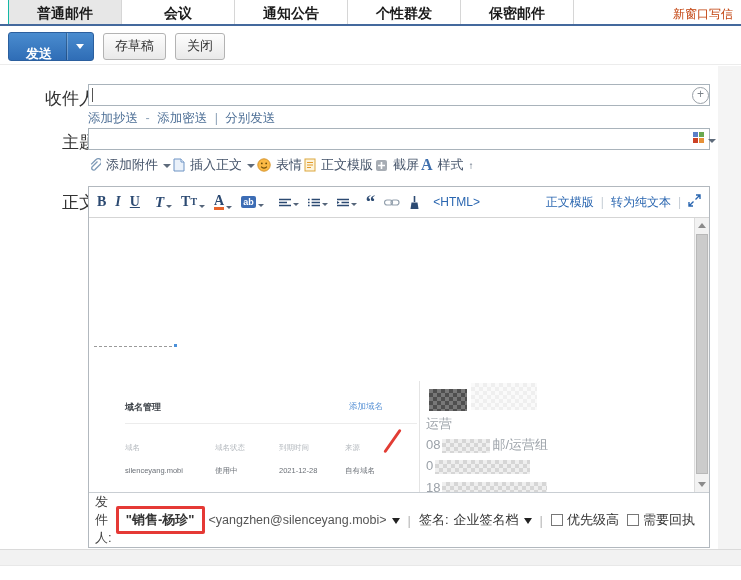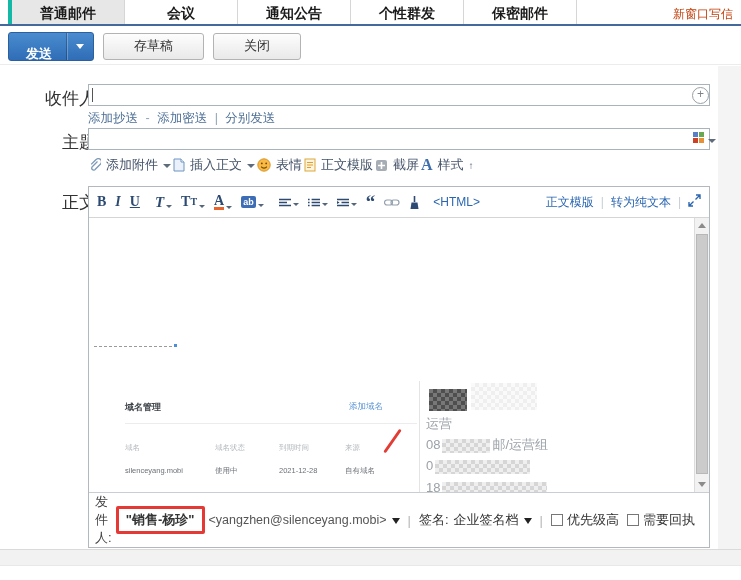--- a/index.html
+++ b/index.html
@@ -1,31 +1,31 @@
 <!DOCTYPE html>
 <html><head>
 <meta charset="utf-8">
 <style>
   html,body{margin:0;padding:0;background:#fff;}
   .app{position:relative;width:741px;height:580px;background:#fff;font-family:"Liberation Sans",sans-serif;overflow:hidden;}
 
   
   .tabbar{position:absolute;top:0;left:0;right:0;height:26px;background:#fff;border-bottom:2px solid #44699d;display:flex;padding-left:8px;box-sizing:border-box;}
   .tab{width:112px;text-align:center;line-height:26px;font-size:14px;font-weight:bold;color:#1b1b1b;border-right:1px solid #d6d6d6;cursor:pointer;}
-  .tab:first-child{border-left:4px solid #14b8a6;}
+  .tab:first-child{border-left:1px solid #14b8a6;}
   .tab.active{background:#e7e7e7;}
   .new-window{position:absolute;top:6px;right:8px;font-size:12px;color:#c2410c;cursor:pointer;}
 
   
   .toolbar{position:absolute;top:28px;left:0;right:0;height:36px;display:flex;align-items:center;padding-left:8px;}
   .btn-send{display:inline-flex;align-items:stretch;height:27px;background:linear-gradient(#4a8ccf,#2f6db6);border:1px solid #2b5f9e;border-radius:3px;color:#fff;font-weight:bold;font-size:13px;cursor:pointer;margin-right:9px;}
   .btn-send .txt{display:flex;align-items:center;padding:16px 14px 0 17px;}
   .btn-send .split{width:1px;background:rgba(0,0,0,.25);box-shadow:1px 0 0 rgba(255,255,255,.25);}
   .btn-send .arr{display:flex;align-items:center;padding:0 9px;}
-  .btn{height:27px;box-sizing:border-box;background:linear-gradient(#fdfdfd,#e9e9e9);border:1px solid #b3b3b3;border-radius:3px;color:#333;font-size:13px;padding:0 30px;margin-right:9px;cursor:pointer;}
+  .btn{height:27px;box-sizing:border-box;background:linear-gradient(#fdfdfd,#e9e9e9);border:1px solid #b3b3b3;border-radius:3px;color:#333;font-size:13px;padding:0 11px;margin-right:9px;cursor:pointer;}
   .hline{position:absolute;top:64px;left:0;right:0;height:1px;background:#ececec;}
 
   
   .flabel{position:absolute;left:16px;width:80px;text-align:right;font-size:17px;color:#333;}
   .field{position:absolute;left:88px;width:622px;height:22px;box-sizing:border-box;border:1px solid #a9b3bb;background:#fff;font-size:13px;padding:2px 22px 2px 4px;font-family:"Liberation Sans",sans-serif;}
   .plus-circle{position:absolute;left:692px;top:87px;width:15px;height:15px;border:1px solid #99a0a7;border-radius:50%;color:#7c838a;font-size:12px;line-height:13px;text-align:center;cursor:pointer;background:#fff;}
   .cc-links{position:absolute;left:88px;top:110px;font-size:12.5px;color:#4d6f96;}
   .cc-links .lnk{cursor:pointer;}
   .cc-links .sep{color:#8fa3b8;padding:0 4px;}
   .grid-icon{position:absolute;left:693px;top:132px;width:11px;height:11px;display:grid;grid-template-columns:5px 5px;grid-template-rows:5px 5px;gap:1px;cursor:pointer;}

